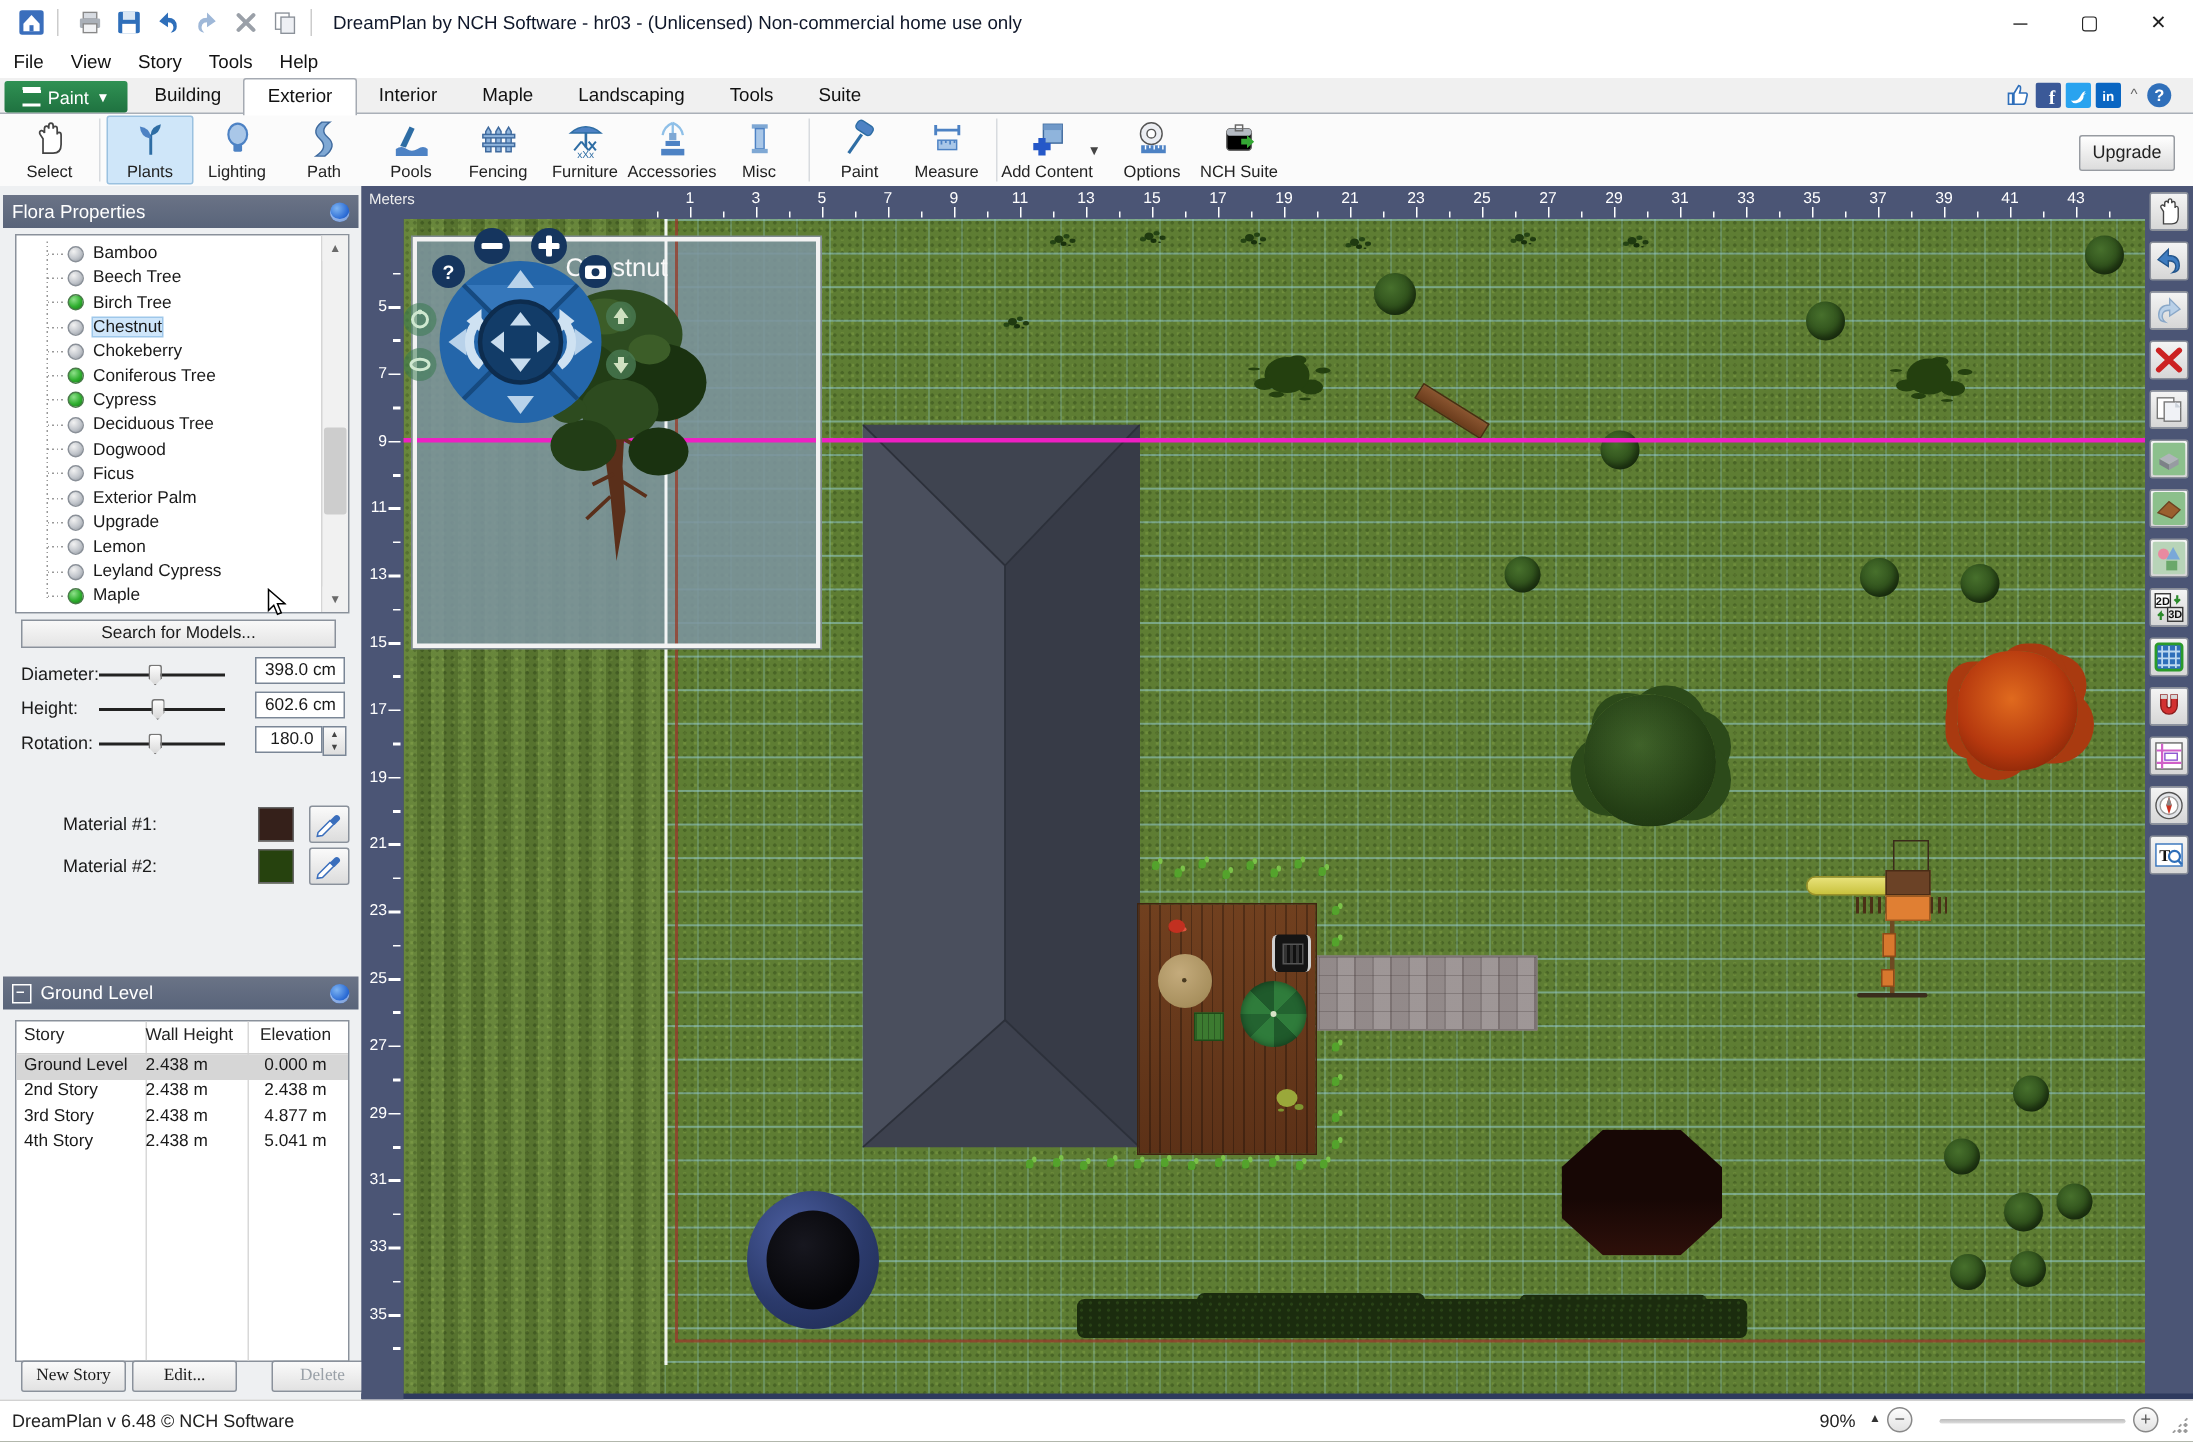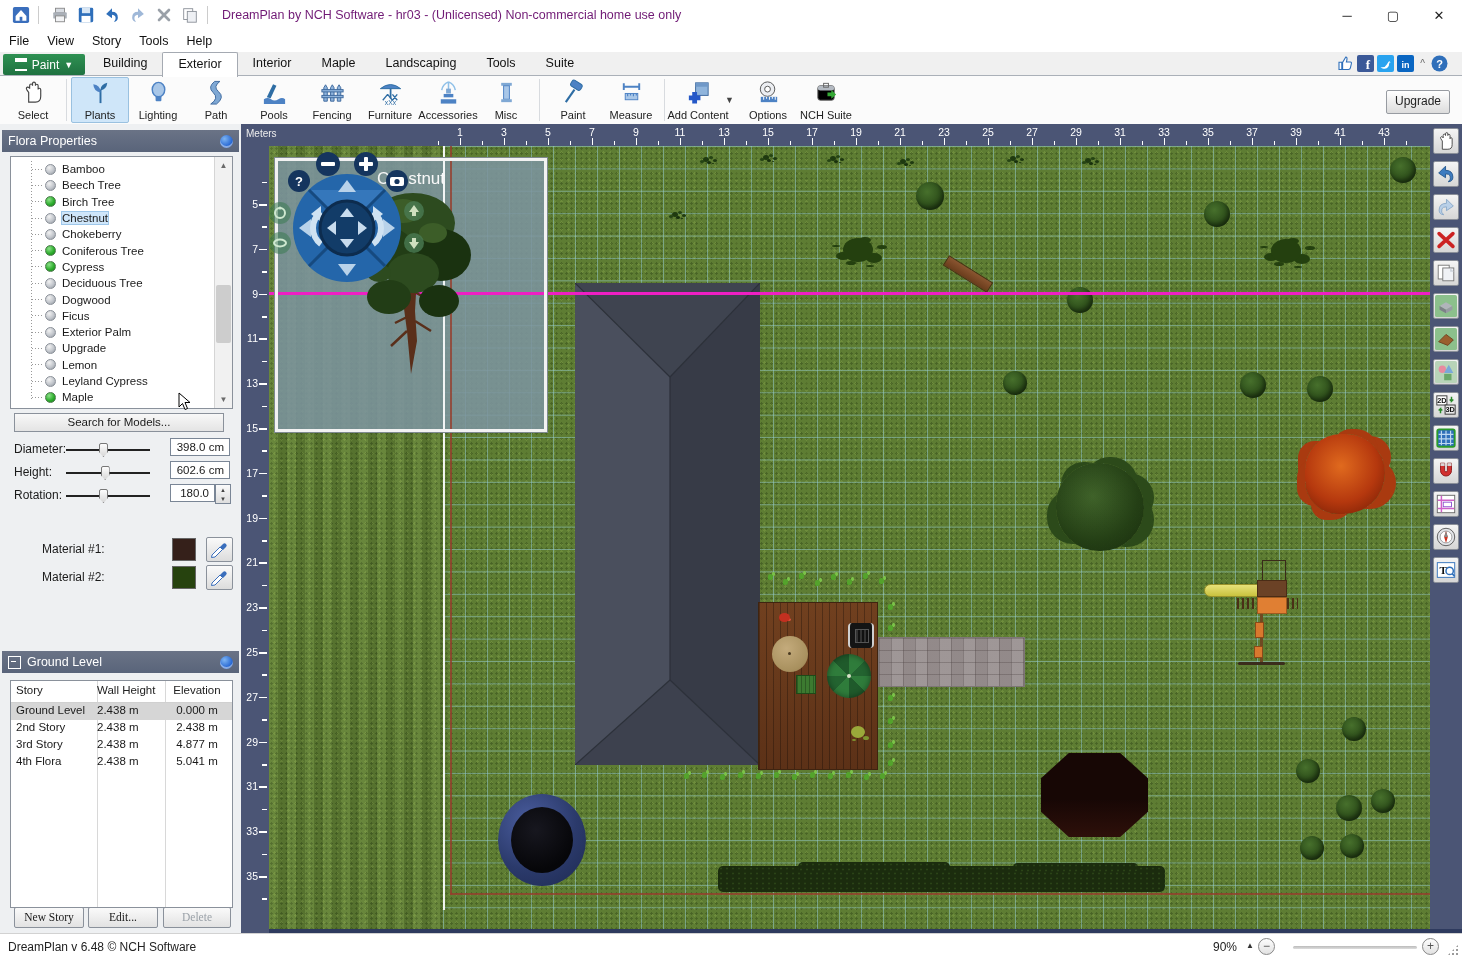--- a/index.html
+++ b/index.html
@@ -4,21 +4,21 @@
 <style>
   html,body{margin:0;padding:0;background:#888;}
   #app{position:relative;width:1462px;height:961px;background:#f0f0f0;overflow:hidden;
        font-family:"Liberation Sans","DejaVu Sans",sans-serif;font-size:12px;color:#1a1a1a;}
 
   
   #titlebar{position:absolute;left:0;top:0;width:1462px;height:30px;background:#fff;border-bottom:1px solid #e4e4e4;display:flex;align-items:center;}
   #titlebar .tb-ic{width:22px;height:22px;margin-left:4px;display:flex;align-items:center;justify-content:center;}
   #titlebar .tb-ic svg{width:18px;height:18px;}
   .tb-sep{width:1px;height:18px;background:#ccc;margin:0 6px;}
-  #win-title{margin-left:8px;font-size:12.5px;color:#701a75;}
+  #win-title{margin-left:8px;font-size:12.5px;color:#0f172a;}
   #win-controls{position:absolute;right:0;top:0;height:30px;display:flex;}
   .win-btn{width:46px;height:30px;display:flex;align-items:center;justify-content:center;font-size:13px;color:#222;}
 
   
   #menubar{position:absolute;left:0;top:30px;width:1462px;height:22px;background:#fff;display:flex;align-items:center;}
   .menu-item{padding:2px 9px;font-size:12.5px;color:#111;}
 
   
   #tabrow{position:absolute;left:0;top:52px;width:1462px;height:24px;background:#f0f0f0;}
   #tabrow .underline{position:absolute;left:0;bottom:0;width:100%;height:1px;background:#aab0b8;}
@@ -82,21 +82,21 @@
   .st-col-line{position:absolute;top:0;bottom:0;width:1px;background:#d8d8d8;}
   #story-hdr{position:absolute;left:0;top:0;width:100%;height:21px;border-bottom:1px solid #d0d0d0;display:flex;}
   #story-hdr .hc{font-size:11.5px;color:#222;padding-top:3px;box-sizing:border-box;}
   .story-row{position:absolute;left:0;width:100%;height:17px;display:flex;font-size:11.5px;}
   .story-row.selected{background:#d6d6d6;}
   .sc{box-sizing:border-box;padding-top:1px;}
   .c0{width:86px;padding-left:5px;}
   .c1{width:68px;text-align:left;}
   .c2{width:64px;text-align:center;}
   .story-btn{position:absolute;top:783px;height:19px;background:linear-gradient(#fafafa,#e2e2e2);border:1px solid #8a919b;border-radius:2px;text-align:center;font-size:11.5px;line-height:18px;font-family:Liberation Serif, serif;}
-  .story-btn.disabled{color:#9aa1a8;}
+  .story-btn.disabled{color:#9aa1a8;margin-left:18px;}
   #mouse-cursor{position:absolute;left:178px;top:268px;width:13px;height:19px;z-index:40;}
 
   
   #canvas{position:absolute;left:241px;top:124px;width:1189px;height:809px;background:#4b5575;overflow:hidden;}
   #hruler{position:absolute;left:0;top:0;width:1189px;height:22px;background:#4b5575;color:#fff;}
   #meters-lbl{position:absolute;left:5px;top:4px;font-size:10px;color:#eee;}
   .htick{position:absolute;bottom:1px;width:1px;background:#fff;}
   .hlabel{position:absolute;top:2px;width:22px;margin-left:-11px;text-align:center;font-size:10.5px;color:#fff;}
   #vruler{position:absolute;left:0;top:22px;width:28px;height:787px;background:#4b5575;z-index:5;}
   .vtick{position:absolute;right:2px;height:1.5px;background:#fff;}
@@ -586,21 +586,21 @@
             <span class="sc c0">2nd Story</span>
             <span class="sc c1">2.438 m</span>
             <span class="sc c2">2.438 m</span>
           </div>
           <div class="story-row" style="top: 56px;">
             <span class="sc c0">3rd Story</span>
             <span class="sc c1">2.438 m</span>
             <span class="sc c2">4.877 m</span>
           </div>
           <div class="story-row" style="top: 73px;">
-            <span class="sc c0">4th Flora</span>
+            <span class="sc c0">4th Story</span>
             <span class="sc c1">2.438 m</span>
             <span class="sc c2">5.041 m</span>
           </div>
         </div>
     </div>
     <div id="story-btns">
         <div class="story-btn" style="left: 14px; width: 68px;">New Story</div>
         <div class="story-btn" style="left: 88px; width: 68px;">Edit...</div>
         <div class="story-btn disabled" style="left: 163px; width: 66px;">Delete</div>
       </div>

